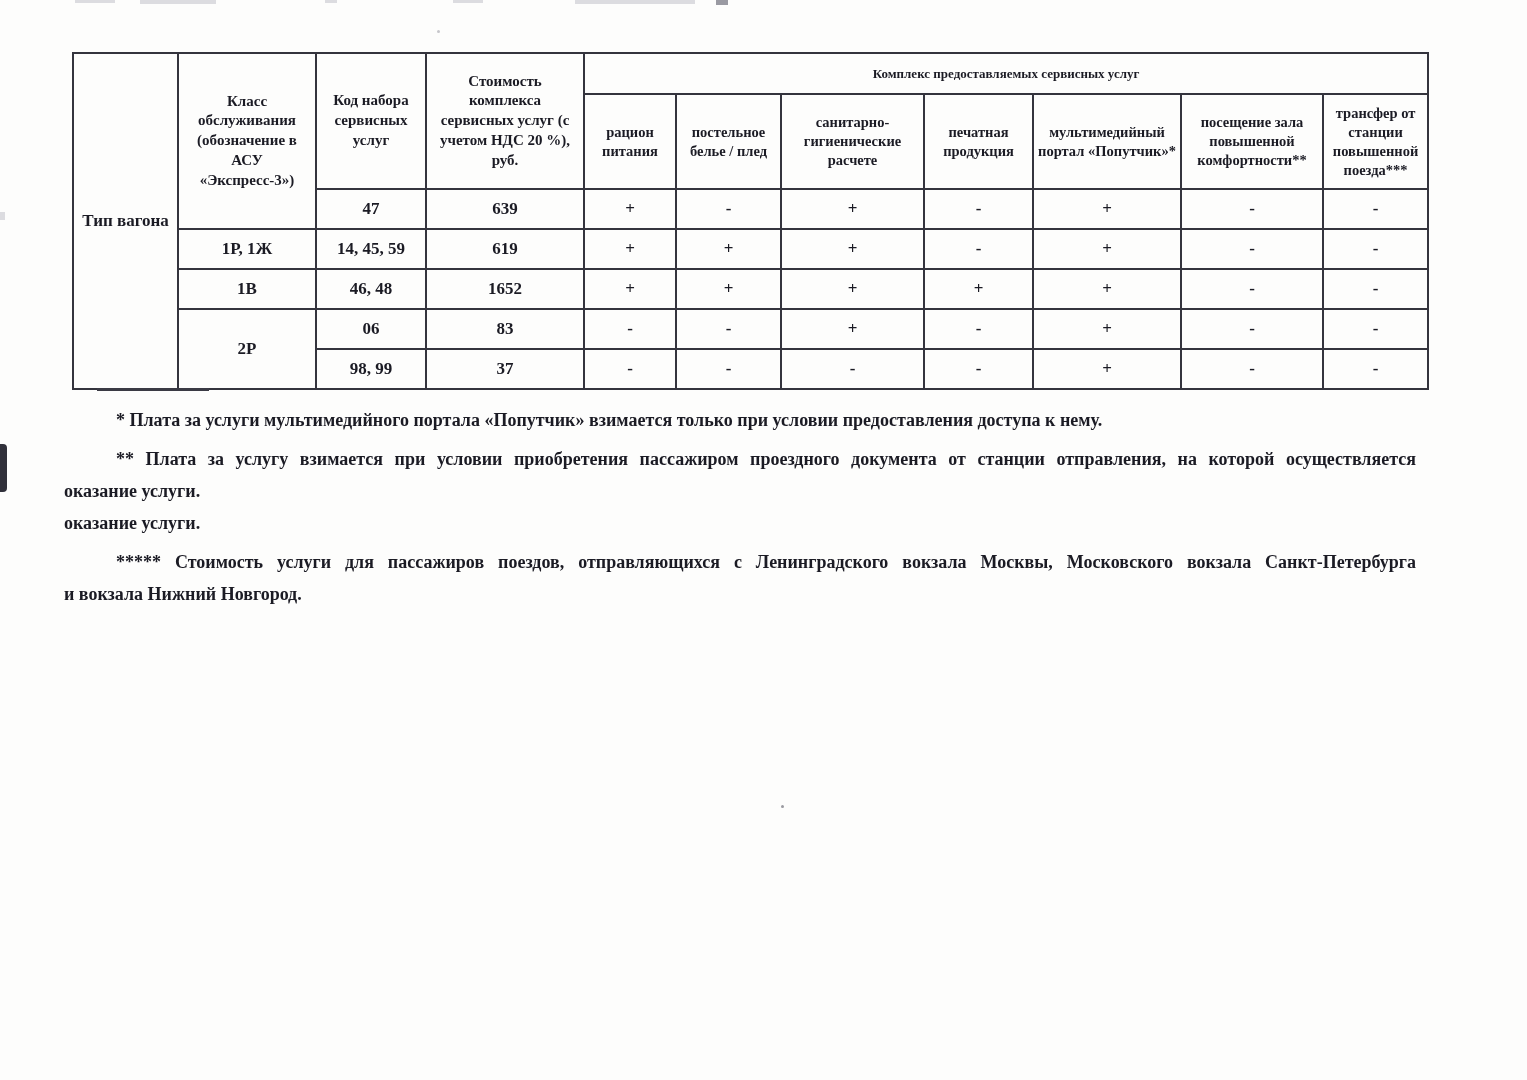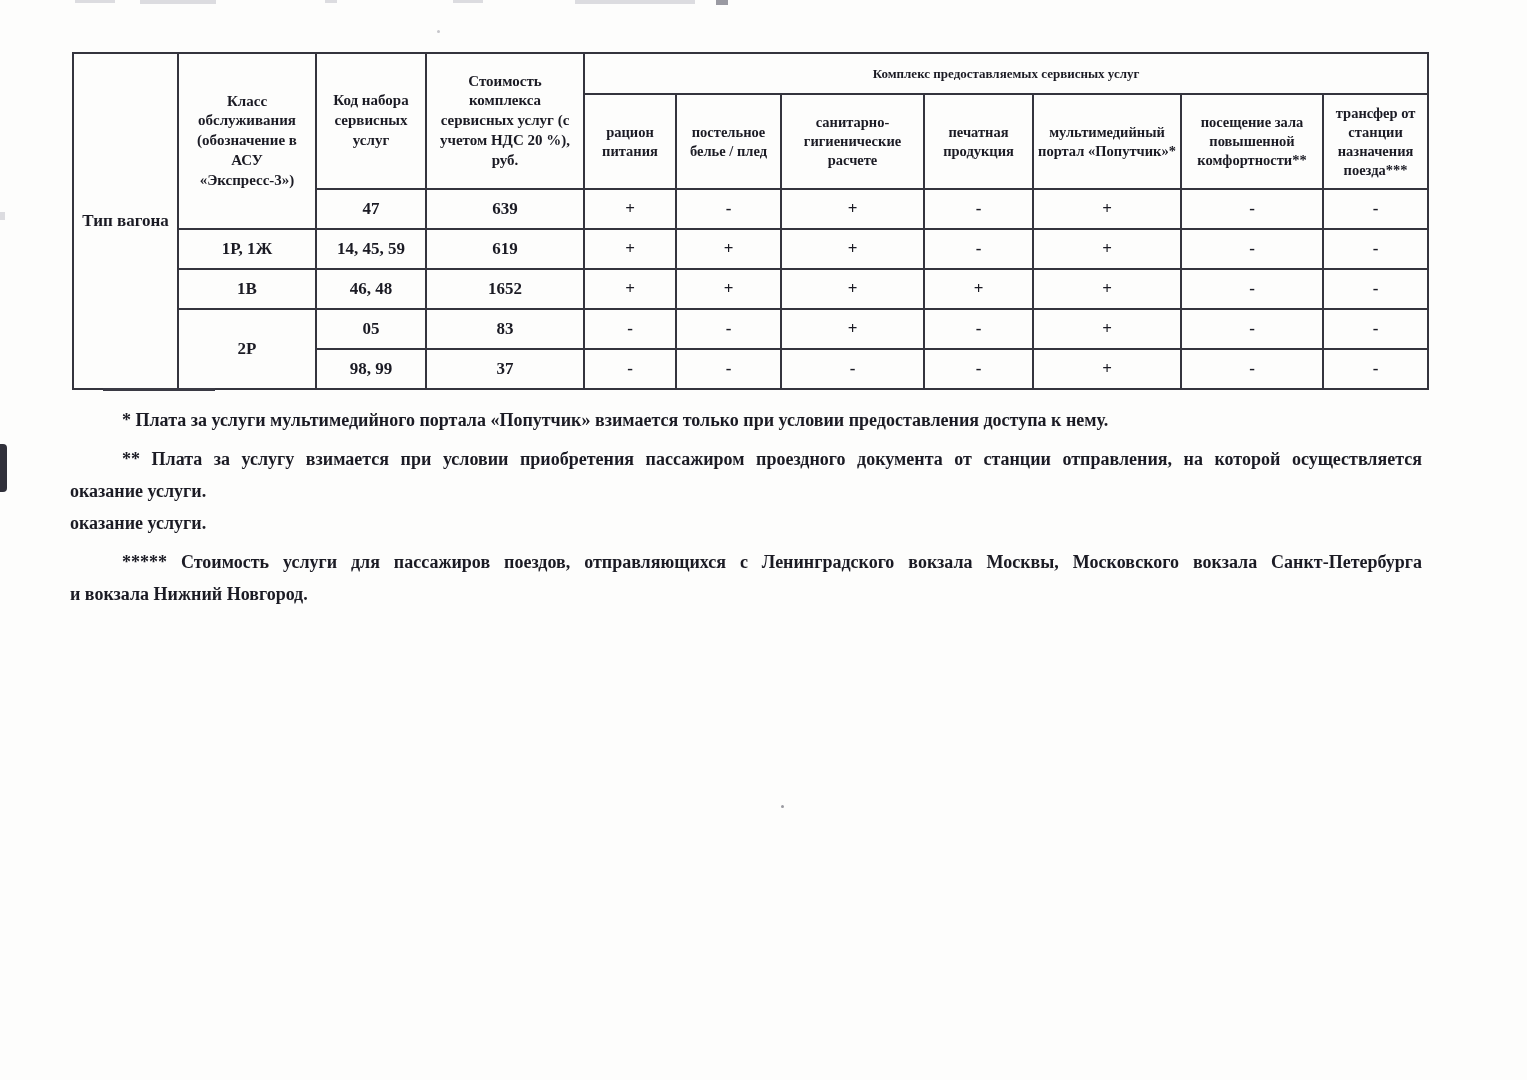--- a/index.html
+++ b/index.html
@@ -43,21 +43,21 @@
   tr.data{height:40px;}
   td.h{font-size:14.5px;line-height:1.3;}
   td.hc{font-size:15px;line-height:1.32;}
   td.group{font-size:13px;}
   td.type-cell{vertical-align:top;padding-top:40px;font-size:17px;}
   td.num{font-size:17px;}
   td.mark{font-size:17px;}
 
   
   .foot{
-    position:absolute;left:70px;top:388px;width:1352px;
+    position:absolute;left:64px;top:388px;width:1352px;
   }
   .rule{width:112px;height:3px;background:#3a3a44;margin-left:33px;margin-bottom:13px;}
   .fn-line{
     font-size:18px;font-weight:bold;line-height:32px;
     color:var(--ink);
   }
   .fn-line.first{text-indent:52px;}
   .fn-line.just{text-align:justify;text-align-last:justify;margin-top:7px;}
 </style>
 </head>
@@ -98,21 +98,21 @@
         <td class="hc" rowspan="2">Стоимость комплекса сервисных услуг (с учетом НДС 20 %), руб.</td>
         <td class="group" colspan="7">Комплекс предоставляемых сервисных услуг</td>
       </tr>
       <tr class="h-sub">
         <td class="h">рацион питания</td>
         <td class="h">постельное белье / плед</td>
         <td class="h">санитарно-гигиенические расчете</td>
         <td class="h">печатная продукция</td>
         <td class="h">мультимедийный портал «Попутчик»*</td>
         <td class="h">посещение зала повышенной комфортности**</td>
-        <td class="h">трансфер от станции назначения поезда***</td>
+        <td class="h">трансфер от станции повышенной поезда***</td>
       </tr>
       <tr class="data">
         <td class="num">47</td>
         <td class="num">639</td>
         <td class="mark">+</td>
         <td class="mark">-</td>
         <td class="mark">+</td>
         <td class="mark">-</td>
         <td class="mark">+</td>
         <td class="mark">-</td>
@@ -137,21 +137,21 @@
         <td class="mark">+</td>
         <td class="mark">+</td>
         <td class="mark">+</td>
         <td class="mark">+</td>
         <td class="mark">+</td>
         <td class="mark">-</td>
         <td class="mark">-</td>
       </tr>
       <tr class="data">
         <td class="num" rowspan="2">2Р</td>
-        <td class="num">05</td>
+        <td class="num">06</td>
         <td class="num">83</td>
         <td class="mark">-</td>
         <td class="mark">-</td>
         <td class="mark">+</td>
         <td class="mark">-</td>
         <td class="mark">+</td>
         <td class="mark">-</td>
         <td class="mark">-</td>
       </tr>
       <tr class="data">

